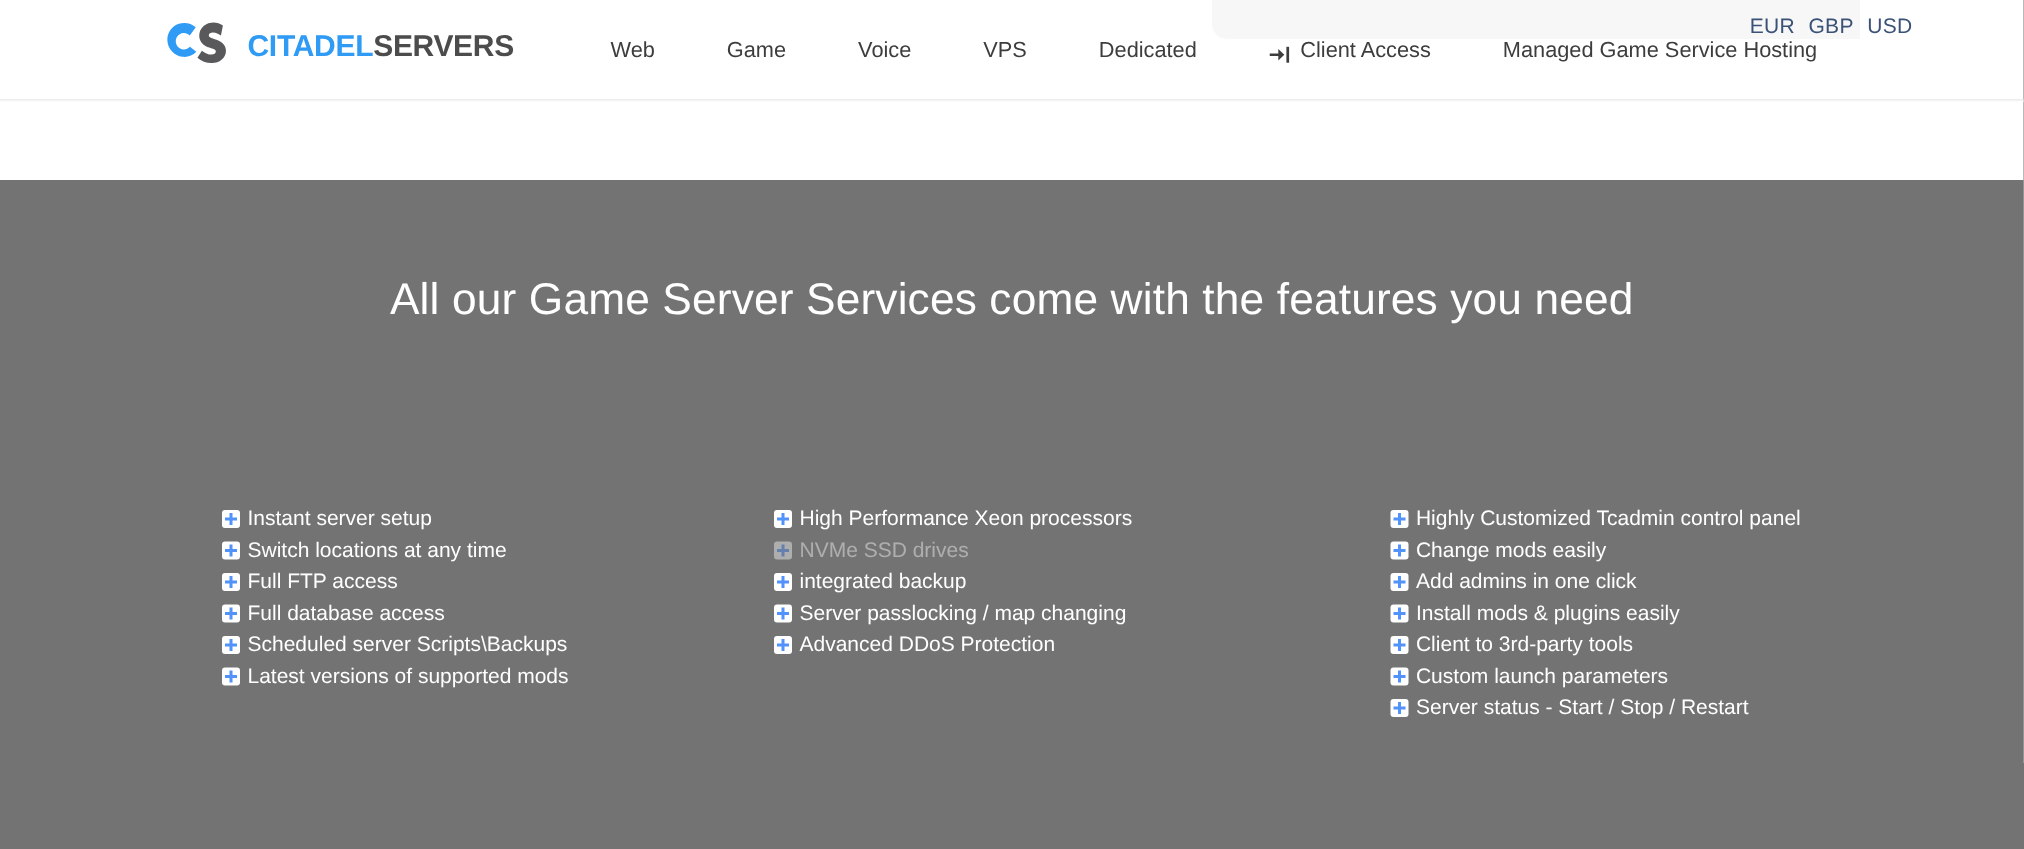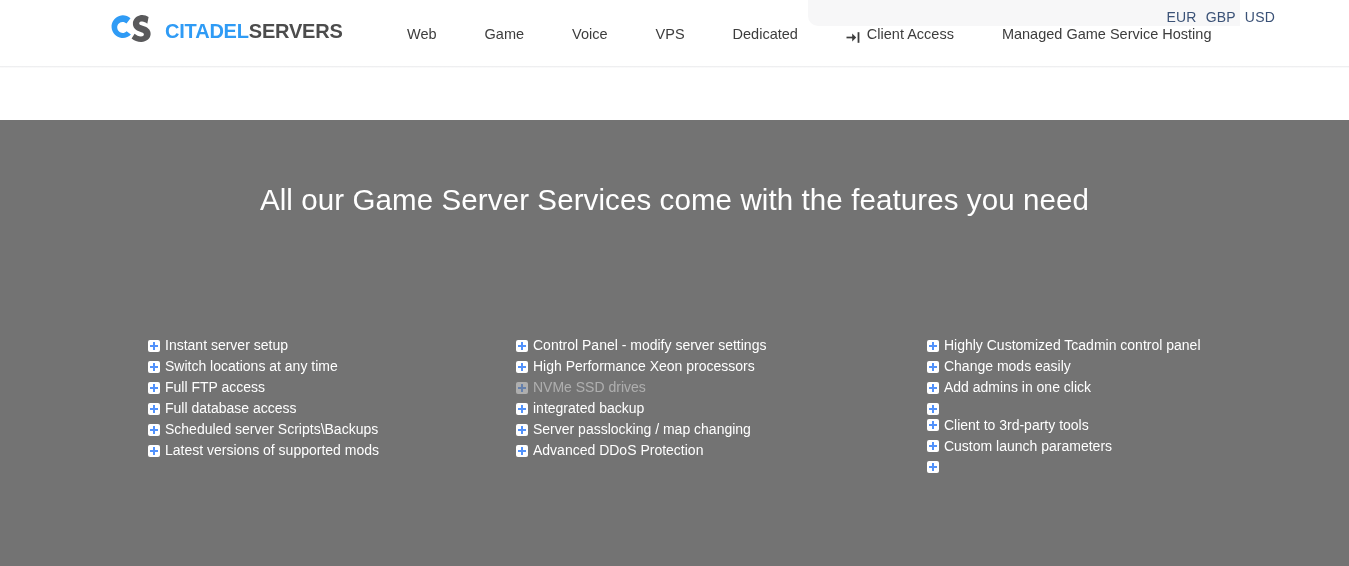--- a/index.html
+++ b/index.html
@@ -295,24 +295,20 @@
           <span class="plus-square"></span>
           <span class="feature-label">Latest versions of supported mods</span>
         </li>
       </ul>
     </div>
 
     <div class="feature-col c2">
       <ul class="feature-list">
         <li class="feature-item">
           <span class="plus-square"></span>
-          <span class="feature-label">Control Panel - modify server settings</span>
-        </li>
-        <li class="feature-item">
-          <span class="plus-square"></span>
           <span class="feature-label">High Performance Xeon processors</span>
         </li>
         <li class="feature-item dimmed">
           <span class="plus-square"></span>
           <span class="feature-label">NVMe SSD drives</span>
         </li>
         <li class="feature-item">
           <span class="plus-square"></span>
           <span class="feature-label">integrated backup</span>
         </li>
@@ -336,29 +332,31 @@
         <li class="feature-item">
           <span class="plus-square"></span>
           <span class="feature-label">Change mods easily</span>
         </li>
         <li class="feature-item">
           <span class="plus-square"></span>
           <span class="feature-label">Add admins in one click</span>
         </li>
         <li class="feature-item">
           <span class="plus-square"></span>
+          <span class="feature-label">Install mods &amp; plugins easily</span>
         </li>
         <li class="feature-item">
           <span class="plus-square"></span>
           <span class="feature-label">Client to 3rd-party tools</span>
         </li>
         <li class="feature-item">
           <span class="plus-square"></span>
           <span class="feature-label">Custom launch parameters</span>
         </li>
         <li class="feature-item">
           <span class="plus-square"></span>
+          <span class="feature-label">Server status - Start / Stop / Restart</span>
         </li>
       </ul>
     </div>
 
   </div>
 </section>
 
 </body></html>

